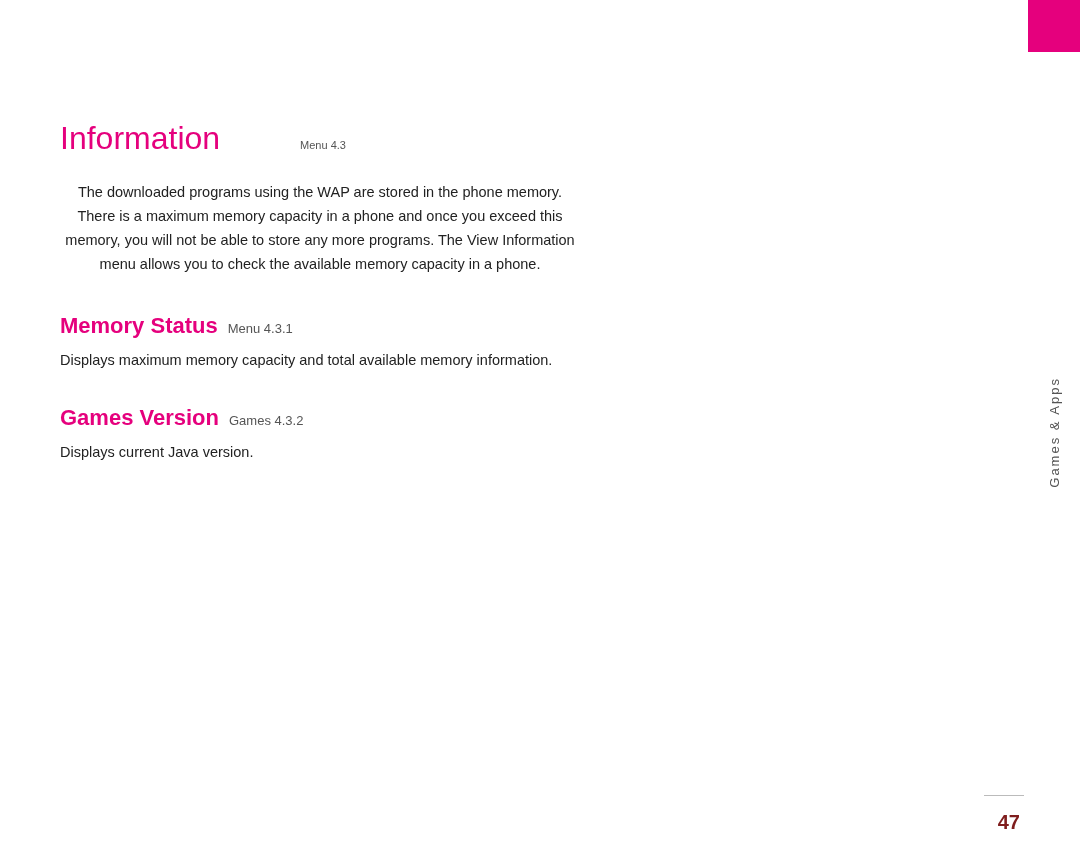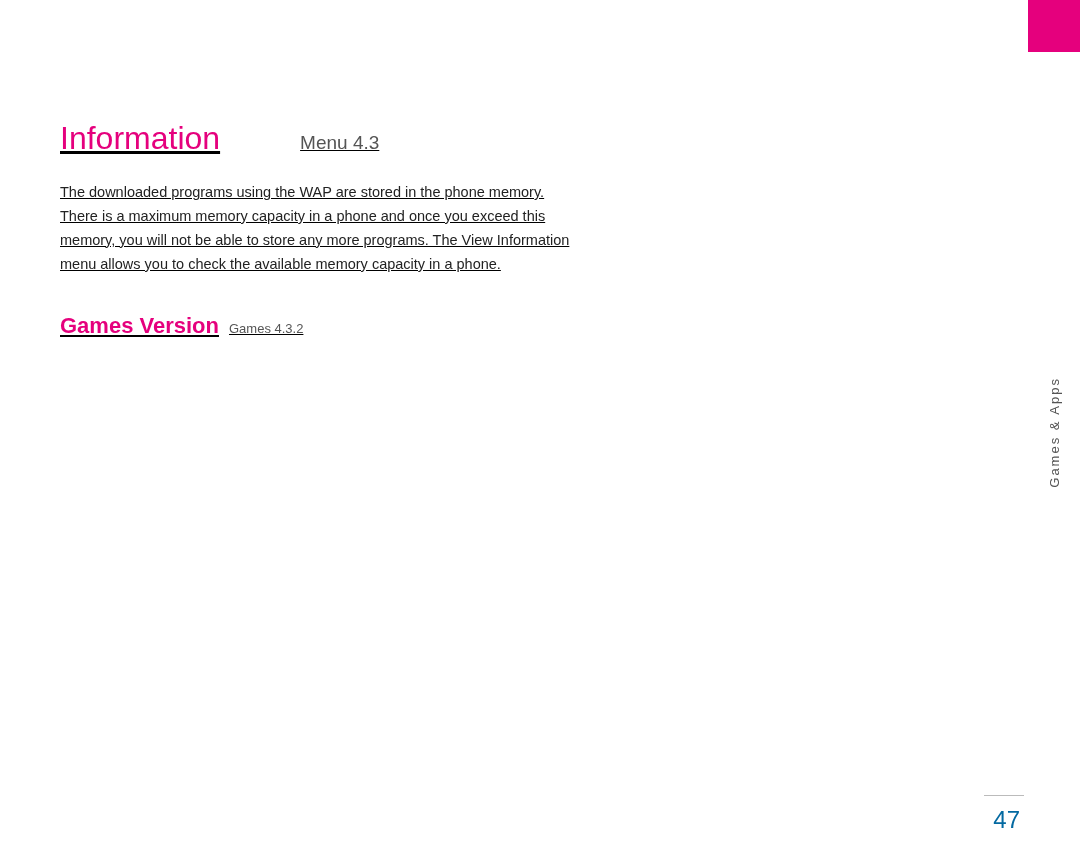--- a/index.html
+++ b/index.html
@@ -17,51 +17,51 @@
       overflow: hidden;
     }
 
     .main-content {
       position: absolute;
       top: 0;
       left: 0;
       width: 980px;
       height: 864px;
       padding: 120px 60px 34px 60px;
-      text-decoration: underline;
     }
 
     .page-title {
       font-size: 32px;
       font-weight: 400;
       color: #e5007d;
       margin-bottom: 4px;
       font-family: 'Arial', sans-serif;
       display: inline-block;
     }
 
     .title-row {
       display: flex;
       align-items: baseline;
       gap: 80px;
       margin-bottom: 20px;
     }
 
     .menu-ref {
-      font-size: 19px;
+      font-size: 11px;
       color: #555555;
       font-weight: 400;
     }
 
     .intro-text {
       font-size: 14.5px;
       color: #222222;
       line-height: 1.65;
       margin-bottom: 36px;
       max-width: 520px;
+      text-align: center;
     }
 
     .section-title {
       font-size: 22px;
       font-weight: 700;
       color: #e5007d;
       margin-bottom: 10px;
       display: flex;
       align-items: baseline;
       gap: 10px;
@@ -121,23 +121,23 @@
       transform: rotate(180deg);
       letter-spacing: 2px;
       white-space: nowrap;
     }
 
     
     .page-number {
       position: absolute;
       bottom: 30px;
       right: 60px;
-      font-size: 24px;
-      color: #0369a1;
-      font-weight: 400;
+      font-size: 20px;
+      color: #7f1d1d;
+      font-weight: 700;
     }
 
     
     .bottom-line {
       position: absolute;
       bottom: 68px;
       right: 56px;
       width: 40px;
       height: 1.5px;
       background: #bbbbbb;
@@ -147,26 +147,34 @@
 <body>
 
 <div class="main-content">
   <div class="title-row">
     <h1 class="page-title">Information</h1>
     <span class="menu-ref">Menu 4.3</span>
   </div>
 
   <p class="intro-text">The downloaded programs using the WAP are stored in the phone memory. There is a maximum memory capacity in a phone and once you exceed this memory, you will not be able to store any more programs. The View Information menu allows you to check the available memory capacity in a phone.</p>
 
+  <div class="section">
+    <div class="section-title">
+      <span>Memory Status</span>
+      <span class="menu-ref">Menu 4.3.1</span>
+    </div>
+    <p class="section-desc">Displays maximum memory capacity and total available memory information.</p>
+  </div>
 
   <div class="section">
     <div class="section-title">
       <span>Games Version</span>
       <span class="menu-ref">Games 4.3.2</span>
     </div>
+    <p class="section-desc">Displays current Java version.</p>
   </div>
 </div>
 
 <div class="sidebar">
   <div class="sidebar-accent"></div>
   <div class="sidebar-text-container">
     <span class="sidebar-text">Games &amp; Apps</span>
   </div>
 </div>
 

